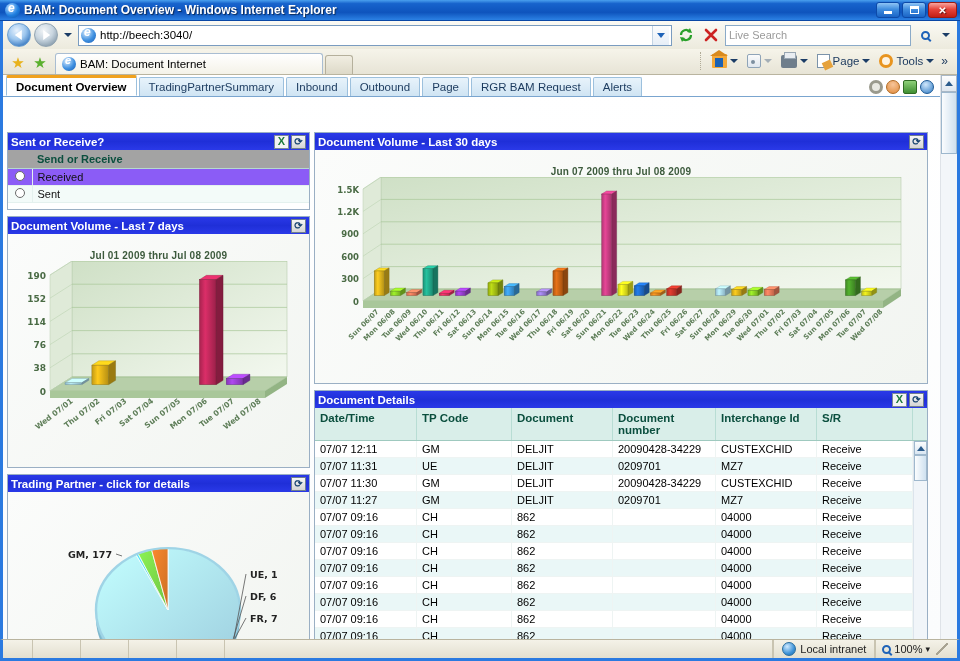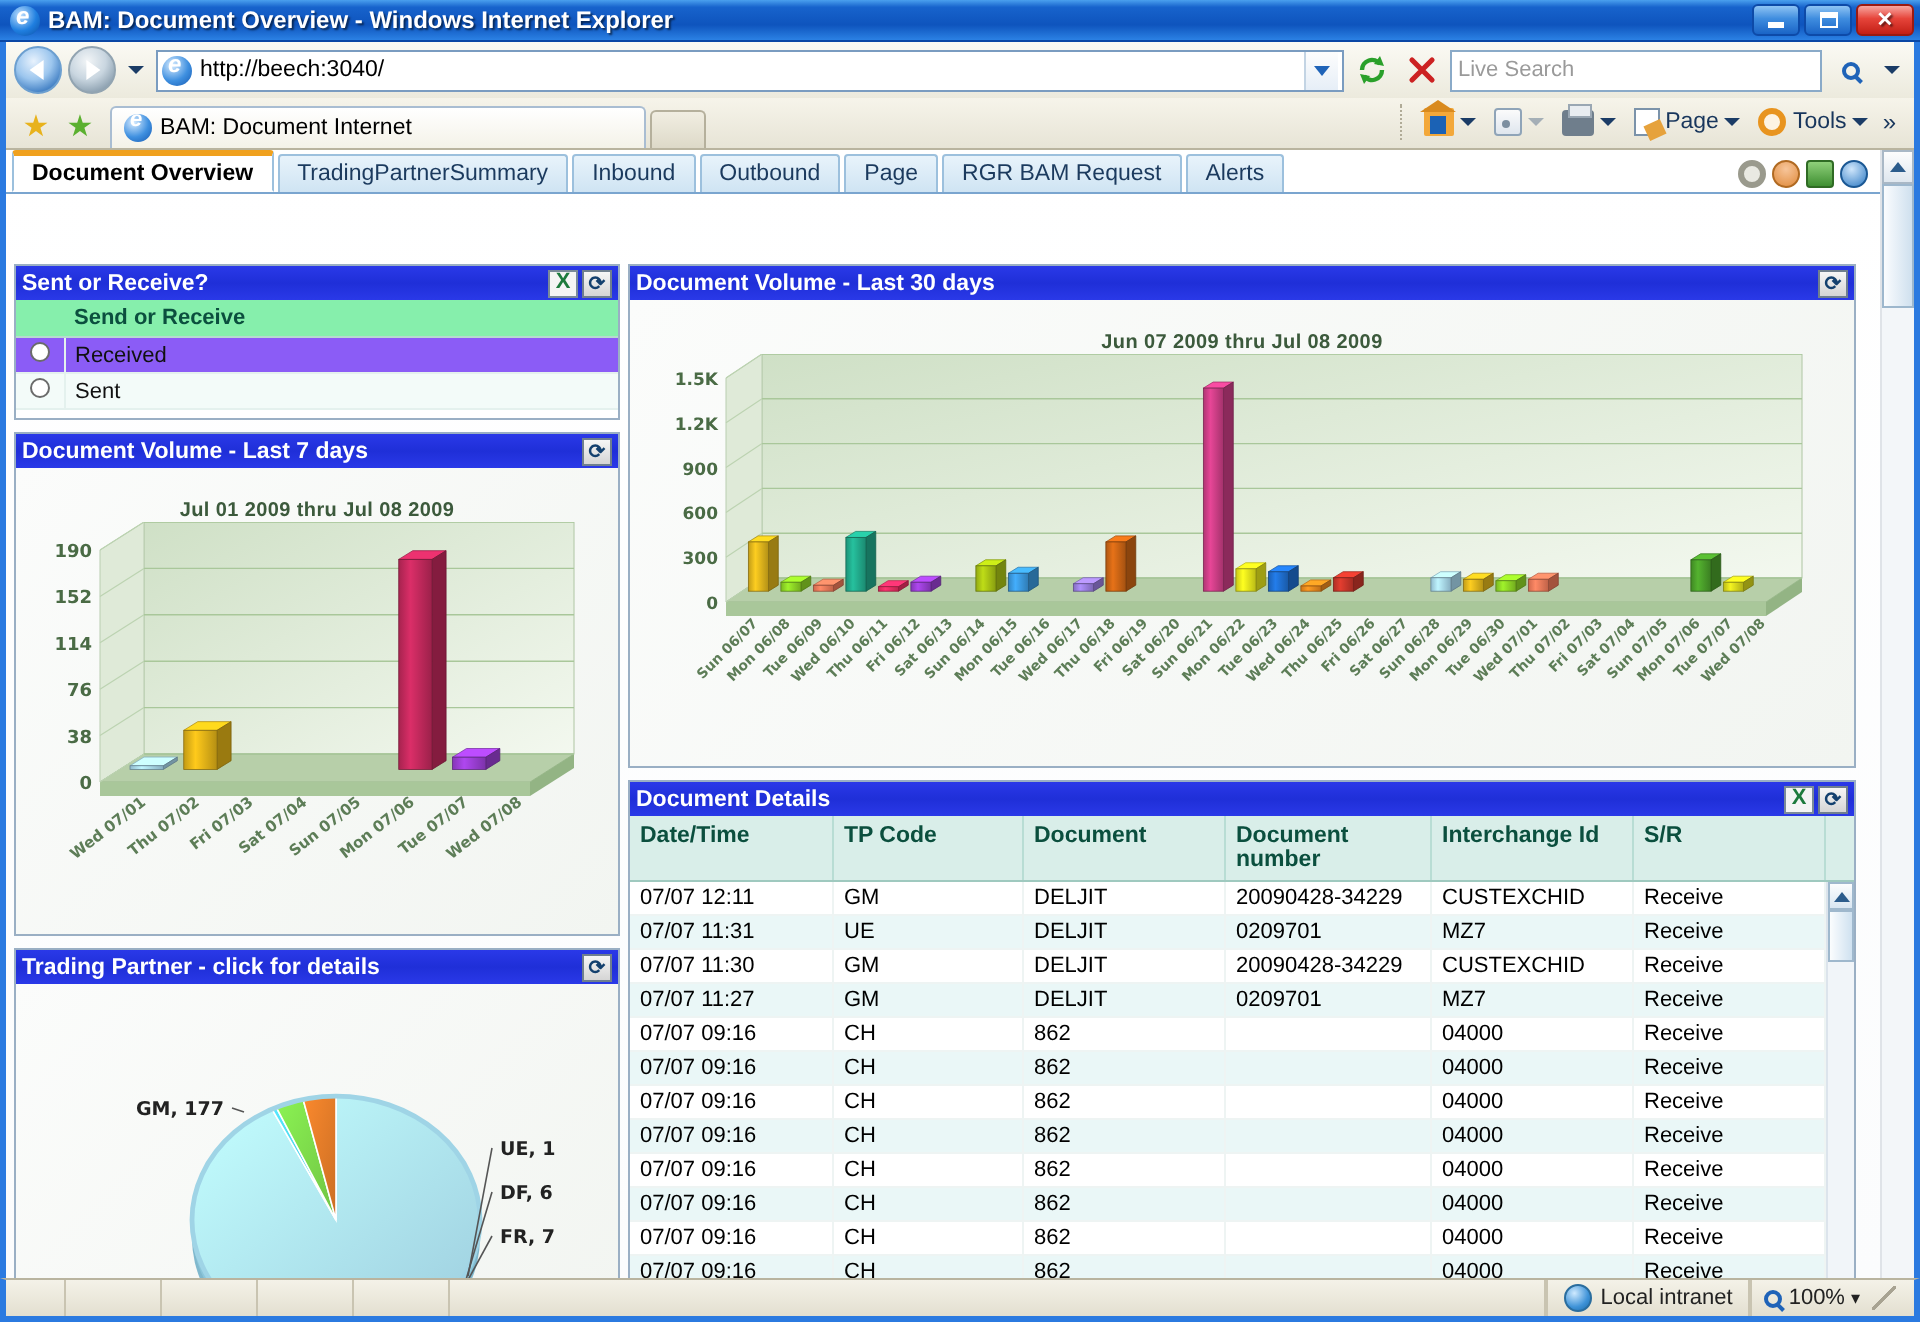--- a/index.html
+++ b/index.html
@@ -167,21 +167,21 @@
   .hico { width:15px;height:14px; margin-left:2px; cursor:pointer; flex:none;
     display:flex; align-items:center; justify-content:center; }
   .hico.xls { background:#f4f4f4; border:1px solid #7a8a99; }
   .xglyph { color:#1d7a3c; font-weight:bold; font-size:11px; line-height:1; }
   .hico.ref { background:linear-gradient(180deg,#f6f6f6,#d5d5d5); border:1px solid #6f7f8e; }
   .refglyph { color:#13406e; font-weight:bold; font-size:10px; }
 
   
   #p-sor { left:4px; top:4px; width:303px; height:78px; }
   .sortable { width:100%; border-collapse:collapse; font-size:11px; }
-  .sortable th { background:#86efac; color:#0b4f3e; text-align:left;
+  .sortable th { background:#a3a3a3; color:#0b4f3e; text-align:left;
     font-weight:bold; padding:3px 5px; border-bottom:1px solid #b6d9d0; }
   .sortable td { padding:2px 5px; border-bottom:1px solid #e4f1ee; color:#111; }
   .sortable td.radio-cell { width:24px; text-align:center; border-right:1px solid #e4f1ee;}
   .radio { width:10px;height:10px;border:1px solid #6b6b6b; border-radius:50%;
     background:#fff; display:inline-block; cursor:pointer; }
   .rowA { background:#8b5cf6; }
   .rowB { background:#f3fbf9; }
 
   
   #p-7day { left:4px; top:88px; width:303px; height:252px; }

